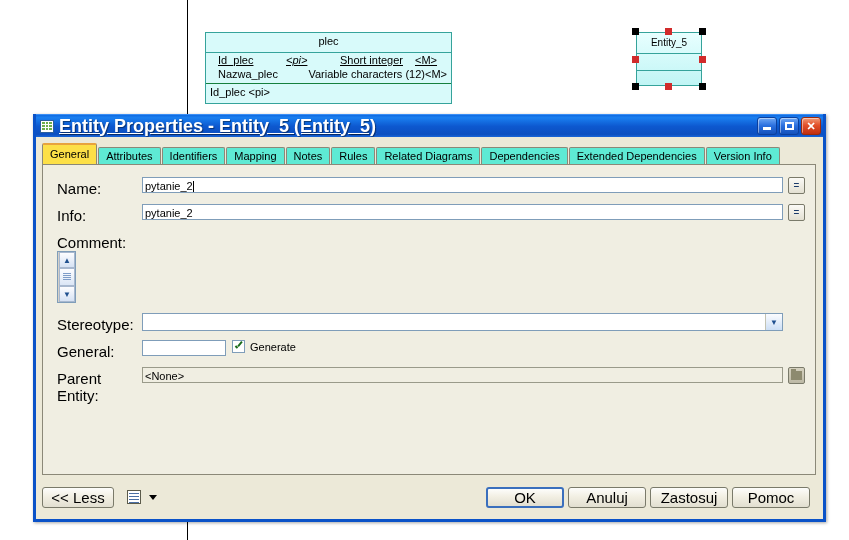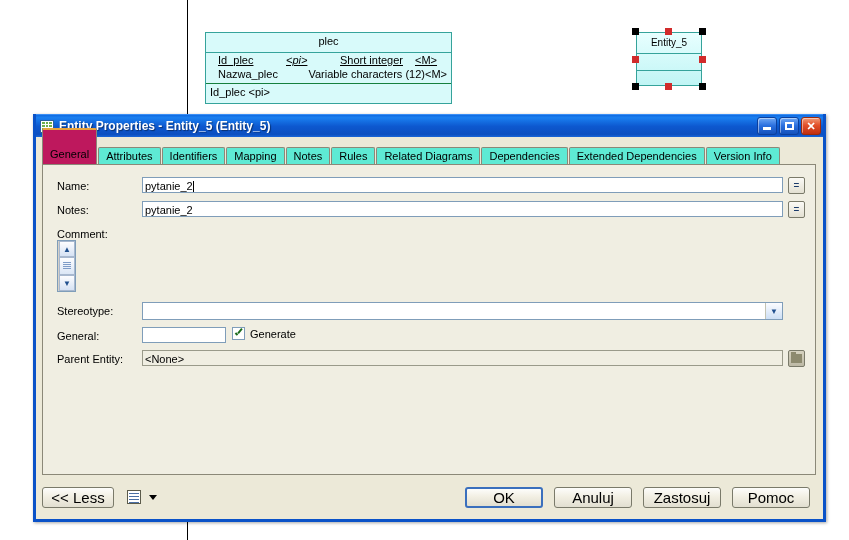--- a/index.html
+++ b/index.html
@@ -67,23 +67,23 @@
     display:flex;align-items:center;padding:0 2px 0 4px;
     position:relative;
   }
   .title-icon{
     width:14px;height:13px;margin-right:5px;flex:none;
     background:#fff;border:1px solid #2b5f9e;box-sizing:border-box;
     display:grid;grid-template-columns:repeat(3,1fr);grid-template-rows:repeat(3,1fr);gap:1px;padding:1px;
   }
   .title-icon i{background:#6fae4a;display:block;}
   .title-text{
-    color:#fff;font-weight:bold;font-size:12px;
+    color:#fff;font-weight:bold;font-size:18px;
     text-shadow:1px 1px 1px rgba(0,0,0,.45);
-    white-space:nowrap;overflow:hidden;flex:1;
+    white-space:nowrap;overflow:hidden;flex:1;text-decoration:underline;
   }
   .winbtns{display:flex;gap:2px;align-items:center;}
   .wbtn{
     width:20px;height:18px;border:1px solid #0b3f9d;border-radius:3px;
     box-sizing:border-box;position:relative;
     background:linear-gradient(180deg,#6fa8f5 0%,#2a6fdf 48%,#1451bb 100%);
     box-shadow:inset 1px 1px 0 rgba(255,255,255,.45);
   }
   .wbtn.close{background:linear-gradient(180deg,#f09a77 0%,#e3502a 45%,#c02f10 100%);border-color:#9c2a0c;}
   .wbtn .g{position:absolute;left:0;top:0;right:0;bottom:0;color:#fff;font-size:11px;font-weight:bold;
@@ -95,32 +95,32 @@
 
   
   .tabrow{display:flex;align-items:flex-end;padding:5px 0 0 6px;gap:1px;height:22px;box-sizing:content-box;}
   .tab{
     border:1px solid #8b8878;border-bottom:none;background:#5eead4;
     padding:2px 7px 3px 7px;font-size:11px;line-height:13px;
     border-radius:2px 2px 0 0;position:relative;top:2px;white-space:nowrap;
     color:#000;
   }
   .tab.active{
-    background:#be185d;border-top:2px solid #e8a33d;
-    padding-top:18px;top:0;z-index:3;font-weight:normal;
+    background:#fde047;border-top:2px solid #e8a33d;
+    padding-top:3px;top:0;z-index:3;font-weight:normal;
   }
   .tabpanel{
     position:absolute;left:6px;right:7px;top:27px;bottom:45px;
     border:1px solid #8b8878;background:#f0eee2;box-sizing:border-box;
   }
 
   
   .form{position:absolute;left:0;top:0;right:0;bottom:0;padding:12px 10px 0 14px;box-sizing:border-box;}
   .row{display:flex;align-items:flex-start;margin-bottom:7px;}
-  .lbl{width:85px;flex:none;font-size:11px;padding-top:3px;}
+  .lbl{width:85px;flex:none;font-size:15px;padding-top:3px;}
   .inp{
     flex:1;height:16px;border:1px solid #7f9db9;background:#fff;
     font-family:"Liberation Sans",sans-serif;font-size:11px;line-height:16px;
     padding:0 2px;box-sizing:border-box;color:#000;position:relative;
   }
   .inp.readonly{background:#f0eee2;border:1px solid #9a9a8a;color:#000;}
   .caret{display:inline-block;width:1px;height:11px;background:#000;vertical-align:-2px;margin-left:0px;}
   .sq{
     width:17px;height:17px;margin-left:5px;flex:none;box-sizing:border-box;
     border:1px solid #7a7a6a;background:linear-gradient(180deg,#fbfaf6 0%,#e3e0d2 100%);
@@ -173,21 +173,21 @@
   .btnbar{position:absolute;left:6px;right:7px;bottom:8px;height:30px;display:flex;align-items:center;}
   .btn{
     min-width:78px;height:21px;box-sizing:border-box;
     border:1px solid #7a7a6a;border-radius:3px;
     background:linear-gradient(180deg,#fdfdfb 0%,#f2efe3 45%,#e2dfd0 100%);
     font-size:15px;display:flex;align-items:center;justify-content:center;
     color:#000;
   }
   .btn.less{min-width:72px;}
   .btn.default{border:2px solid #3a6fbd;}
-  .right-btns{margin-left:auto;display:flex;gap:11px;padding-right:6px;}
+  .right-btns{margin-left:auto;display:flex;gap:4px;padding-right:6px;}
   .printer{
     width:14px;height:14px;margin-left:13px;position:relative;flex:none;
     border:1px solid #5b5b4b;background:#fff;box-sizing:border-box;
   }
   .printer .l{position:absolute;left:1px;right:1px;height:1px;background:#4a6fa5;}
   .dropcaret{margin-left:8px;width:0;height:0;border-left:4px solid transparent;border-right:4px solid transparent;border-top:5px solid #000;}
 </style>
 </head>
 <body>
 
@@ -278,21 +278,21 @@
     <div class="tabpanel">
       <div class="form">
 
         <div class="row">
           <div class="lbl">Name:</div>
           <div class="inp"><span>pytanie_2</span><span class="caret"></span></div>
           <div class="sq">=</div>
         </div>
 
         <div class="row">
-          <div class="lbl">Notes:</div>
+          <div class="lbl">Info:</div>
           <div class="inp">pytanie_2</div>
           <div class="sq">=</div>
         </div>
 
         <div class="row" style="margin-bottom:10px;flex-direction:column;">
           <div class="lbl">Comment:</div>
           <div class="comment-wrap">
             <div class="comment-area"></div>
             <div class="vscroll">
               <div>

